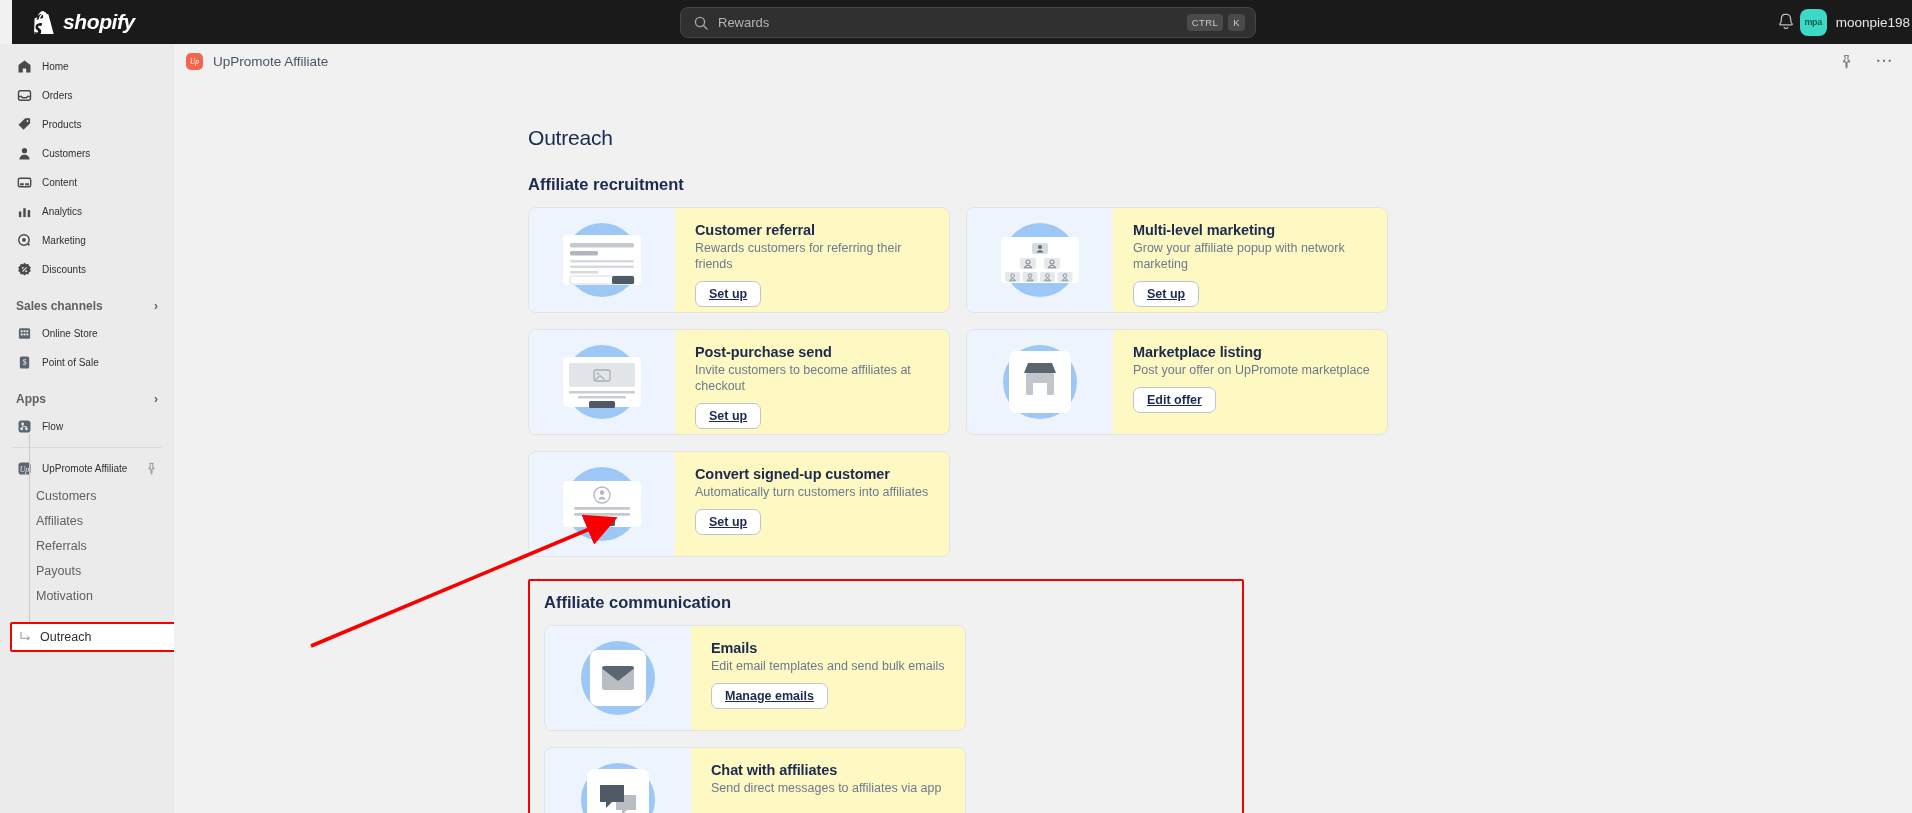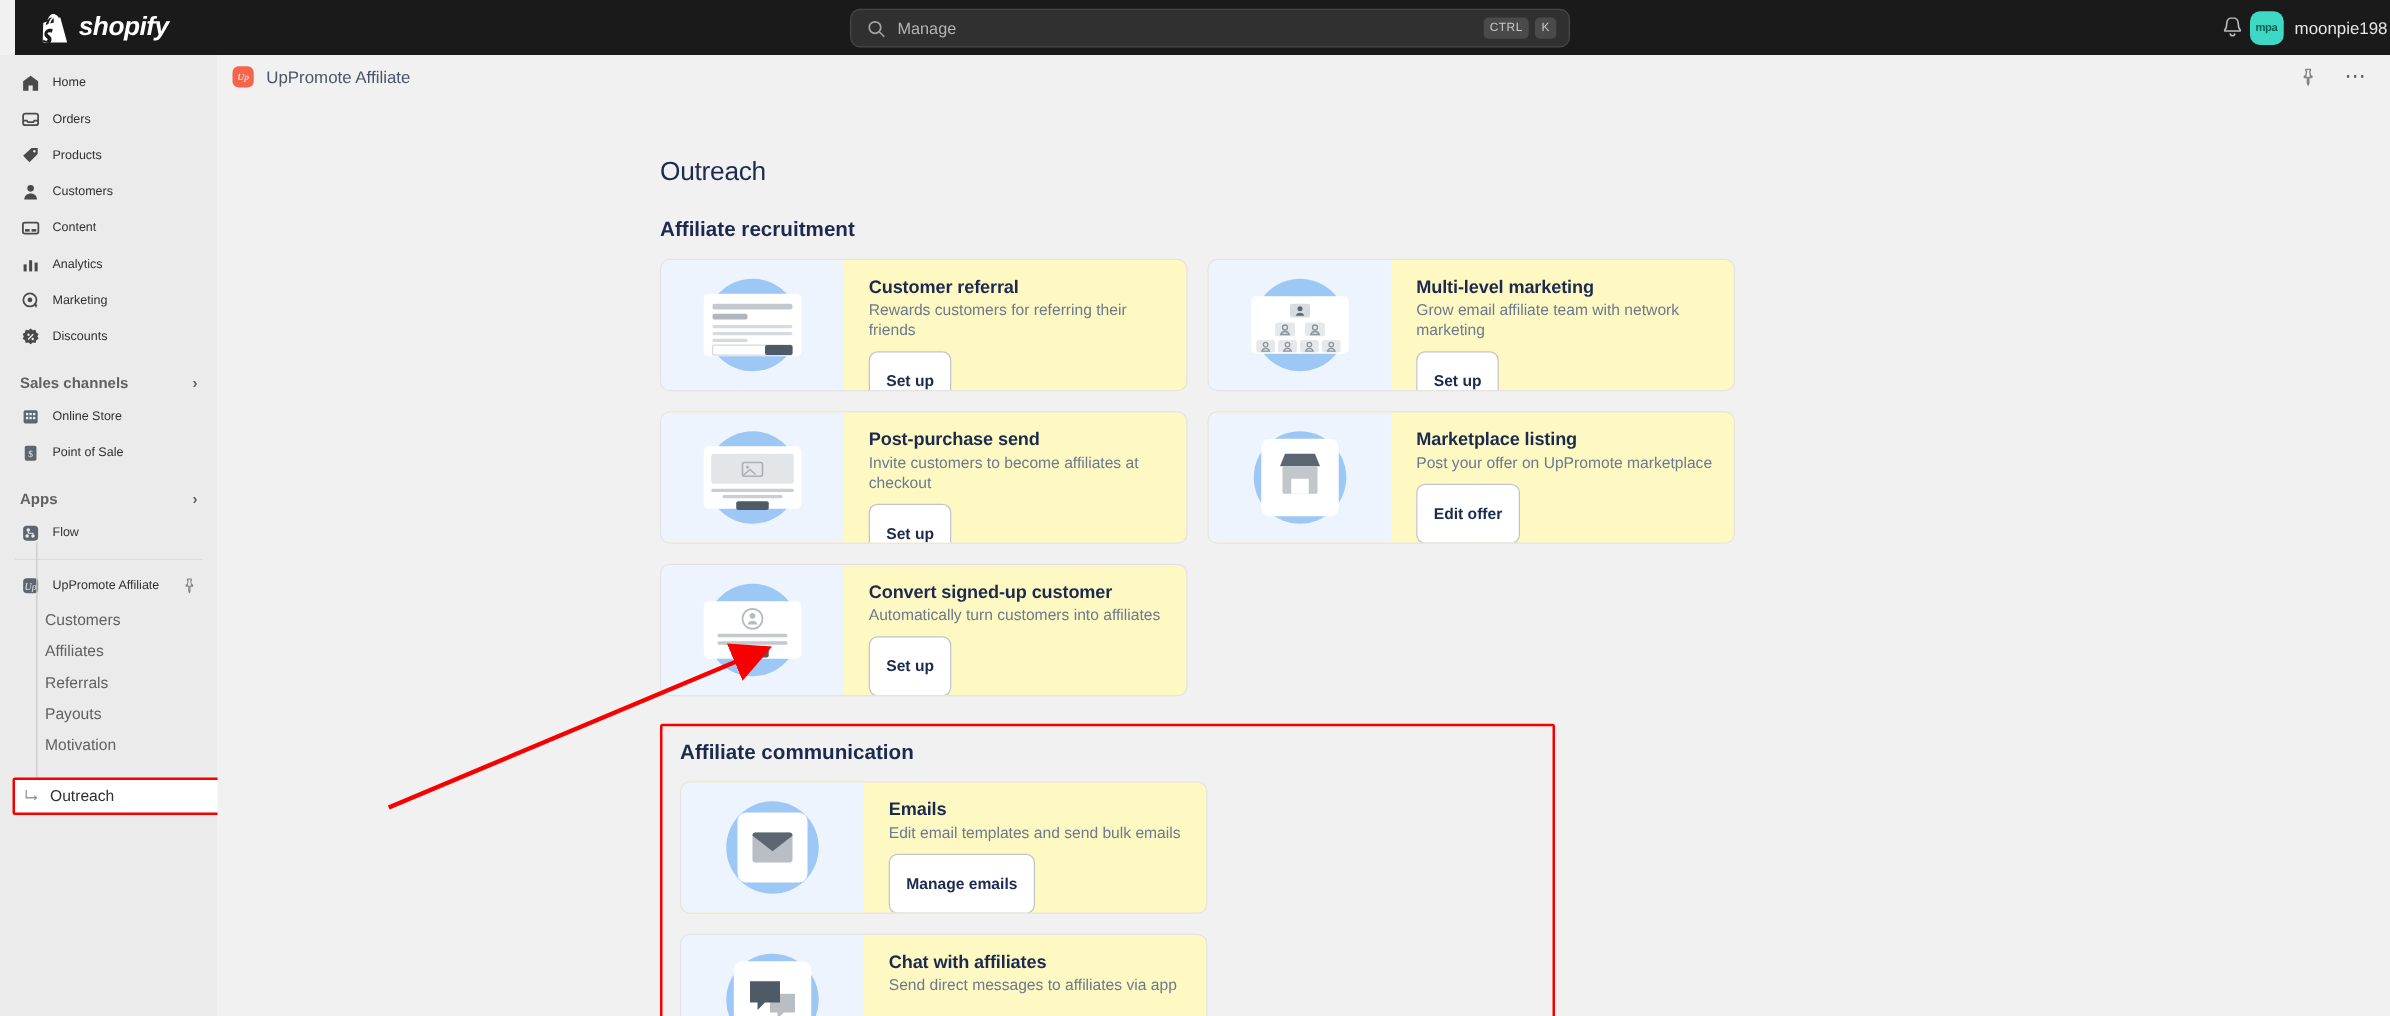--- a/index.html
+++ b/index.html
@@ -99,22 +99,22 @@
   }
   .card-art {
     width: 146px; flex: 0 0 146px; background: #edf4fe;
     display: flex; align-items: center; justify-content: center;
   }
   .card-body { flex: 1; padding: 14px 14px 0 20px; }
   .card-title { font-size: 14.5px; color: #1b2a4e; font-weight: bold; letter-spacing: -0.1px; }
   .card-desc { font-size: 12.5px; color: #6b7a8f; line-height: 16px; margin-top: 2px; }
   .btn {
     display: inline-block; margin-top: 9px; border: 1px solid #bfc5cc; background: #fff;
-    border-radius: 7px; padding: 16px 13px; font-size: 12.5px; color: #1b2a4e;
-    font-weight: bold; cursor: pointer;
+    border-radius: 7px; padding: 5px 13px; font-size: 12.5px; color: #1b2a4e;
+    font-weight: bold; cursor: pointer; text-decoration: underline;
   }
 
   
   .comm-wrap {
     position: relative; margin-top: 22px; border: 2.5px solid #f90000;
     padding: 12px 14px 14px 14px; border-radius: 2px; width: 716px;
   }
   .comm-wrap .sec-title { margin-top: 0; }
 
   .ann { position: absolute; left: 0; top: 0; width: 1738px; height: 735px; pointer-events: none; z-index: 20; }
@@ -131,21 +131,21 @@
       </svg>
       <span class="brand-word">shopify</span>
     </div>
 
     <div class="topbar-center">
       <div class="search-box">
         <svg class="search-icon-w" viewBox="0 0 16 16">
           <circle cx="7" cy="7" r="4.6" fill="none" stroke="#c9c9c9" stroke-width="1.4"></circle>
           <line x1="10.4" y1="10.4" x2="14" y2="14" stroke="#c9c9c9" stroke-width="1.4" stroke-linecap="round"></line>
         </svg>
-        <span class="search-ph">Manage</span>
+        <span class="search-ph">Rewards</span>
         <span class="kbd">CTRL</span>
         <span class="kbd">K</span>
       </div>
     </div>
 
     <div class="topbar-right">
       <svg class="bell" viewBox="0 0 20 20">
         <path d="M10 2.2c-2.8 0-4.6 2-4.6 4.7 0 3.2-.8 4.3-1.5 5-.3.3-.1.9.4.9h11.4c.5 0 .7-.6.4-.9-.7-.7-1.5-1.8-1.5-5 0-2.7-1.8-4.7-4.6-4.7zM8.2 15.3a1.9 1.9 0 0 0 3.6 0" fill="none" stroke="#d9d9d9" stroke-width="1.3" stroke-linecap="round" stroke-linejoin="round"></path>
       </svg>
       <div class="userchip">
@@ -406,21 +406,21 @@
                 <rect x="52" y="59" width="15" height="10" rx="2" fill="#e6e9ec"></rect>
                 <circle cx="59.5" cy="62.6" r="1.8" fill="none" stroke="#8b939b" stroke-width="1"></circle>
                   <path d="M56.5 67.8a3.2 3.2 0 0 1 6 0z" fill="none" stroke="#8b939b" stroke-width="1"></path>
                 <rect x="69.5" y="59" width="15" height="10" rx="2" fill="#e6e9ec"></rect>
                 <circle cx="77" cy="62.6" r="1.8" fill="none" stroke="#8b939b" stroke-width="1"></circle>
                   <path d="M74 67.8a3.2 3.2 0 0 1 6 0z" fill="none" stroke="#8b939b" stroke-width="1"></path>
               </svg>
             </div>
             <div class="card-body">
               <div class="card-title">Multi-level marketing</div>
-              <div class="card-desc">Grow email affiliate team with network marketing</div>
+              <div class="card-desc">Grow your affiliate popup with network marketing</div>
               <div class="btn">Set up</div>
             </div>
           </div>
 
           <div class="card">
             <div class="card-art">
               <svg width="104" height="94" viewBox="0 0 104 94">
                 <circle cx="52" cy="47" r="37" fill="#9dc7f5"></circle>
                 <rect x="13" y="22" width="78" height="50" rx="4" fill="#fff"></rect>
                 <rect x="19" y="28" width="66" height="24" rx="2" fill="#e3e6e9"></rect>

